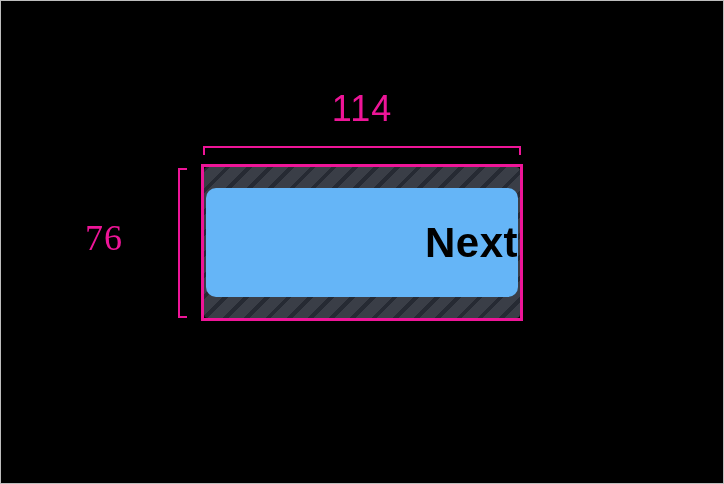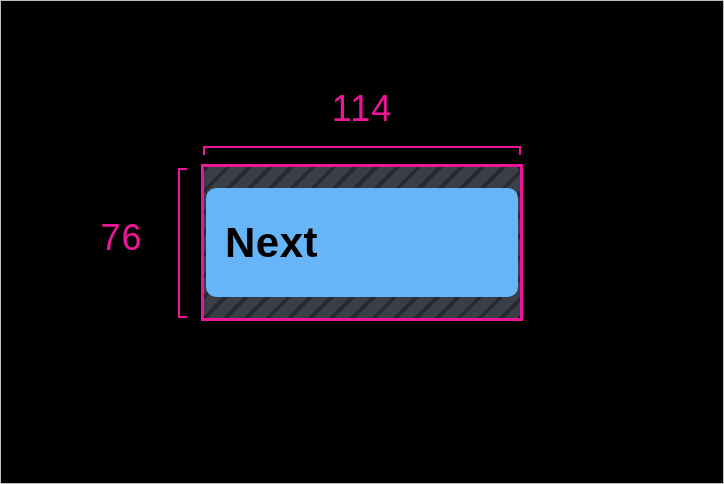--- a/index.html
+++ b/index.html
@@ -31,21 +31,22 @@
     line-height:36px;
     font-weight:400;
     letter-spacing:1px;
   }
   .width-label{
     left:202px;top:90px;width:318px;
     text-align:center;
   }
   .height-label{
     left:84px;top:219px;width:73px;
-    text-align:center;
+    text-align:left;
+    font-family:Liberation Serif, serif;
   }
   .h-bracket{
     position:absolute;
     left:202px;top:145px;width:318px;height:9px;
     border-top:2px solid var(--measurement-pink);
     border-left:2px solid var(--measurement-pink);
     border-right:2px solid var(--measurement-pink);
   }
   .v-bracket{
     position:absolute;
@@ -72,21 +73,21 @@
       transparent 15px
     );
   }
   .next-button{
     position:absolute;
     left:2px;right:2px;top:21px;bottom:21px;
     background:var(--button-fill);
     border-radius:10px;
     display:flex;
     align-items:center;
-    justify-content:flex-start;
+    justify-content:flex-end;
     padding-left:19px;
   }
   .next-button .label{
     color:var(--button-text);
     font-size:42px;
     font-weight:700;
     letter-spacing:0.5px;
   }
 </style>
 </head>

